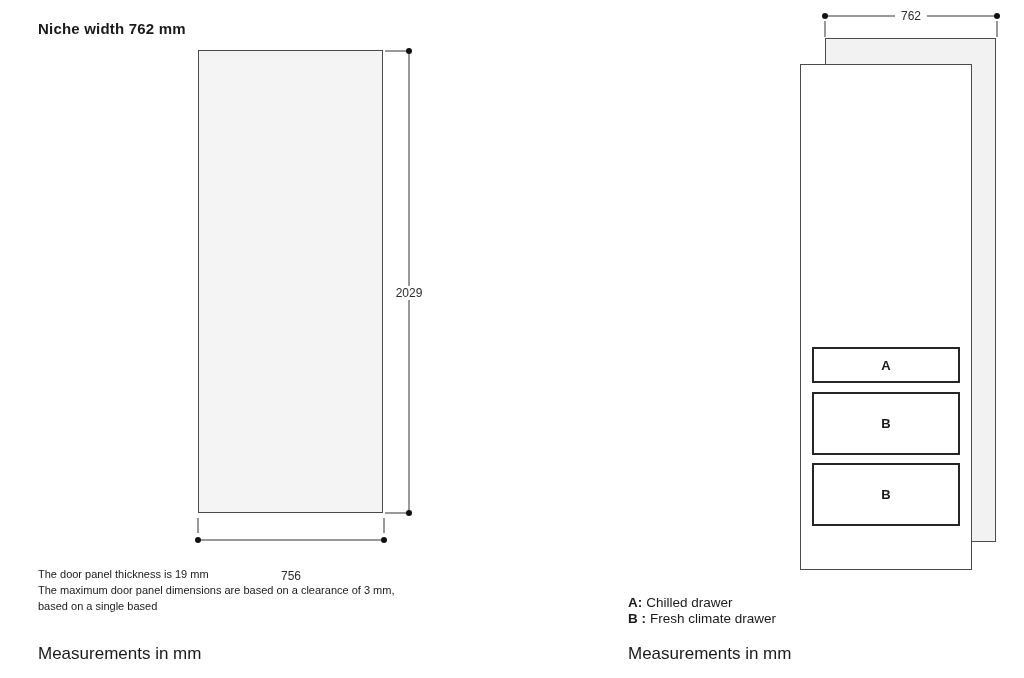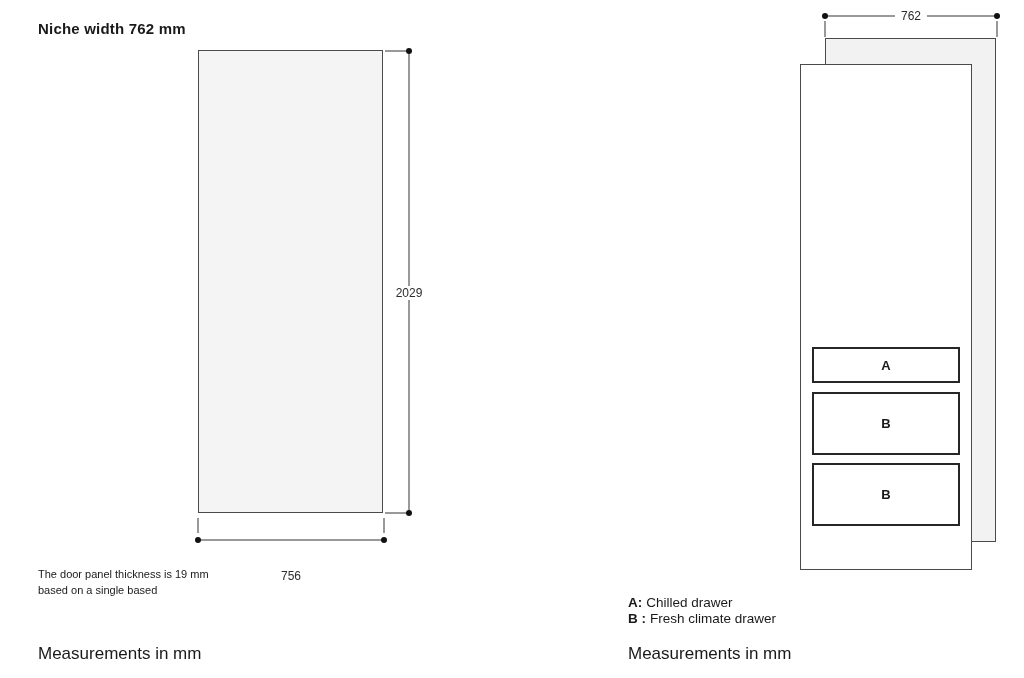--- a/index.html
+++ b/index.html
@@ -97,20 +97,21 @@
 
   <div class="dim-line" style="left:197px; top:518px; width:1.5px; height:15px;"></div>
   <div class="dim-line" style="left:383px; top:518px; width:1.5px; height:15px;"></div>
   <div class="dim-line" style="left:198px; top:539px; width:186px; height:1.5px;"></div>
   <div class="dim-dot" style="left:195px; top:537px;"></div>
   <div class="dim-dot" style="left:381px; top:537px;"></div>
   <div class="dim-label" style="left:291px; top:540px;margin-top:36px;">756</div>
 
   <div class="note-block" style="left:38px; top:566px;">
     <div>The door panel thickness is 19 mm</div>
+    <div>The maximum door panel dimensions are based on a clearance of 3 mm,</div>
     <div>based on a single based</div>
   </div>
   <div class="footer-text" style="left:38px; top:644px;">Measurements in mm</div>
 
   <div class="dim-line" style="left:825px; top:15px; width:172px; height:1.5px;"></div>
   <div class="dim-dot" style="left:822px; top:13px;"></div>
   <div class="dim-dot" style="left:994px; top:13px;"></div>
   <div class="dim-label" style="left:911px; top:16px;">762</div>
   <div class="dim-line" style="left:824px; top:21px; width:1.5px; height:16px;"></div>
   <div class="dim-line" style="left:996px; top:21px; width:1.5px; height:16px;"></div>

